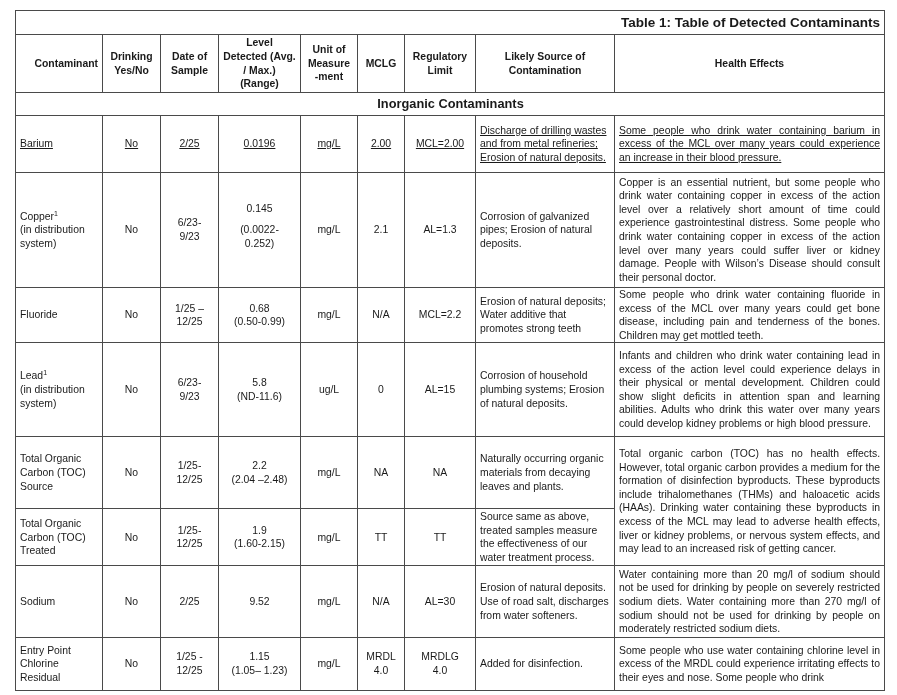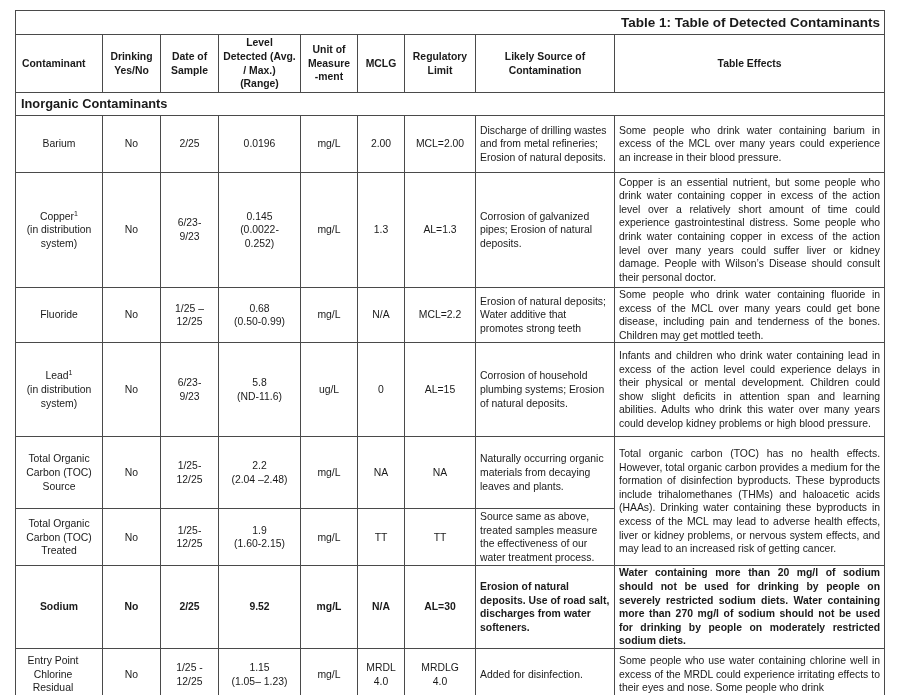--- a/index.html
+++ b/index.html
@@ -4,34 +4,34 @@
 <style>
   html, body { margin: 0; padding: 0; background: #ffffff; }
   body { width: 897px; height: 695px; position: relative; overflow: hidden;
          font-family: "Liberation Sans", sans-serif; color: #1a1a1a; }
   table.ccr { position: absolute; left: 15px; top: 10px; width: 869px;
               border-collapse: collapse; table-layout: fixed; }
   table.ccr td, table.ccr th { border: 1px solid #4a4a4a; padding: 0 4px; font-size: 10.4px;
               line-height: 13.6px; vertical-align: middle; }
   .title-cell { font-weight: bold; font-size: 13.5px !important; height: 23px; text-align: right; padding-left: 5px !important; }
   .hdr th { font-weight: bold; text-align: center; height: 57px; font-size: 10.4px; }
-  .hdr th.left { text-align: left; padding-left: 6px; }
-  .section-cell { font-weight: bold; font-size: 12.8px !important; height: 22px; padding-left: 5px !important; }
+  .hdr th.left { text-align: right; padding-left: 6px; }
+  .section-cell { font-weight: bold; font-size: 12.8px !important; height: 22px; padding-left: 5px !important; text-align: center; }
   td.c { text-align: center; }
-  td.l { text-align: center; padding-left: 6px; }
+  td.l { text-align: left; padding-left: 6px; }
   td.src { text-align: left; padding-left: 6px; padding-right: 4px; }
   td.health { text-align: justify; padding-left: 5px; padding-right: 6px; vertical-align: top; margin-left: 6px; }
   sup { font-size: 7px; line-height: 0; vertical-align: super; }
-  .r-barium td { height: 56px; }
+  .r-barium td { height: 56px; text-decoration: underline; }
   .r-copper td { height: 114px; }
   .r-fluoride td { height: 54px; }
   .r-lead td { height: 93px; }
   .r-tocs td { height: 71px; }
   .r-toct td { height: 56px; }
-  .r-sodium td { height: 71px; font-weight: bold; }
+  .r-sodium td { height: 71px; }
   .r-chlorine td { height: 42px; }
 </style>
 </head>
 <body>
 
 <table class="ccr">
   <colgroup>
     <col style="width:87px">
       <col style="width:58px">
       <col style="width:58px">
@@ -48,21 +48,21 @@
   </tr>
   <tr class="hdr">
     <th class="left">Contaminant</th>
     <th>Drinking Yes/No</th>
     <th>Date of Sample</th>
     <th>Level Detected (Avg. / Max.) (Range)</th>
     <th>Unit of Measure -ment</th>
     <th>MCLG</th>
     <th>Regulatory Limit</th>
     <th>Likely Source of Contamination</th>
-    <th>Table Effects</th>
+    <th>Health Effects</th>
   </tr>
   <tr>
     <td colspan="9" class="section-cell">Inorganic Contaminants</td>
   </tr>
 
   <tr class="r-barium">
     <td class="l"><span>Barium</span></td>
     <td class="c">No</td>
     <td class="c">2/25</td>
     <td class="c">0.0196</td>
@@ -74,24 +74,24 @@
   </tr>
 
   <tr class="r-copper">
     <td class="l"><span>Copper</span><sup>1</sup><br><span>(in distribution system)</span></td>
     <td class="c">No</td>
     <td class="c">
           <div style="width:40px;margin:0 auto">6/23- 9/23</div>
         </td>
     <td class="c">
           <div>0.145</div>
-          <div style="width:56px;margin:0 auto">(0.0022- 0.252)</div>
+          <div style="width:56px;margin:8px auto">(0.0022- 0.252)</div>
         </td>
     <td class="c">mg/L</td>
-    <td class="c">1.3</td>
+    <td class="c">2.1</td>
     <td class="c">AL=1.3</td>
     <td class="src">Corrosion of galvanized pipes; Erosion of natural deposits.</td>
     <td class="health">Copper is an essential nutrient, but some people who drink water containing copper in excess of the action level over a relatively short amount of time could experience gastrointestinal distress. Some people who drink water containing copper in excess of the action level over many years could suffer liver or kidney damage. People with Wilson’s Disease should consult their personal doctor.</td>
   </tr>
 
   <tr class="r-fluoride">
     <td class="l"><span>Fluoride</span></td>
     <td class="c">No</td>
     <td class="c">
           <div style="width:44px;margin:12px auto">1/25 – 12/25</div>
@@ -182,16 +182,16 @@
           <div>(1.05– 1.23)</div>
         </td>
     <td class="c">mg/L</td>
     <td class="c">
           <div style="width:34px;margin:12px auto">MRDL 4.0</div>
         </td>
     <td class="c">
           <div style="width:40px;margin:0 auto">MRDLG 4.0</div>
         </td>
     <td class="src">Added for disinfection.</td>
-    <td class="health">Some people who use water containing chlorine well in excess of the MRDL could experience irritating effects to their eyes and nose. Some people who drink</td>
+    <td class="health">Some people who use water containing chlorine level in excess of the MRDL could experience irritating effects to their eyes and nose. Some people who drink</td>
   </tr>
 </tbody>
   </table>
 
 </body></html>

